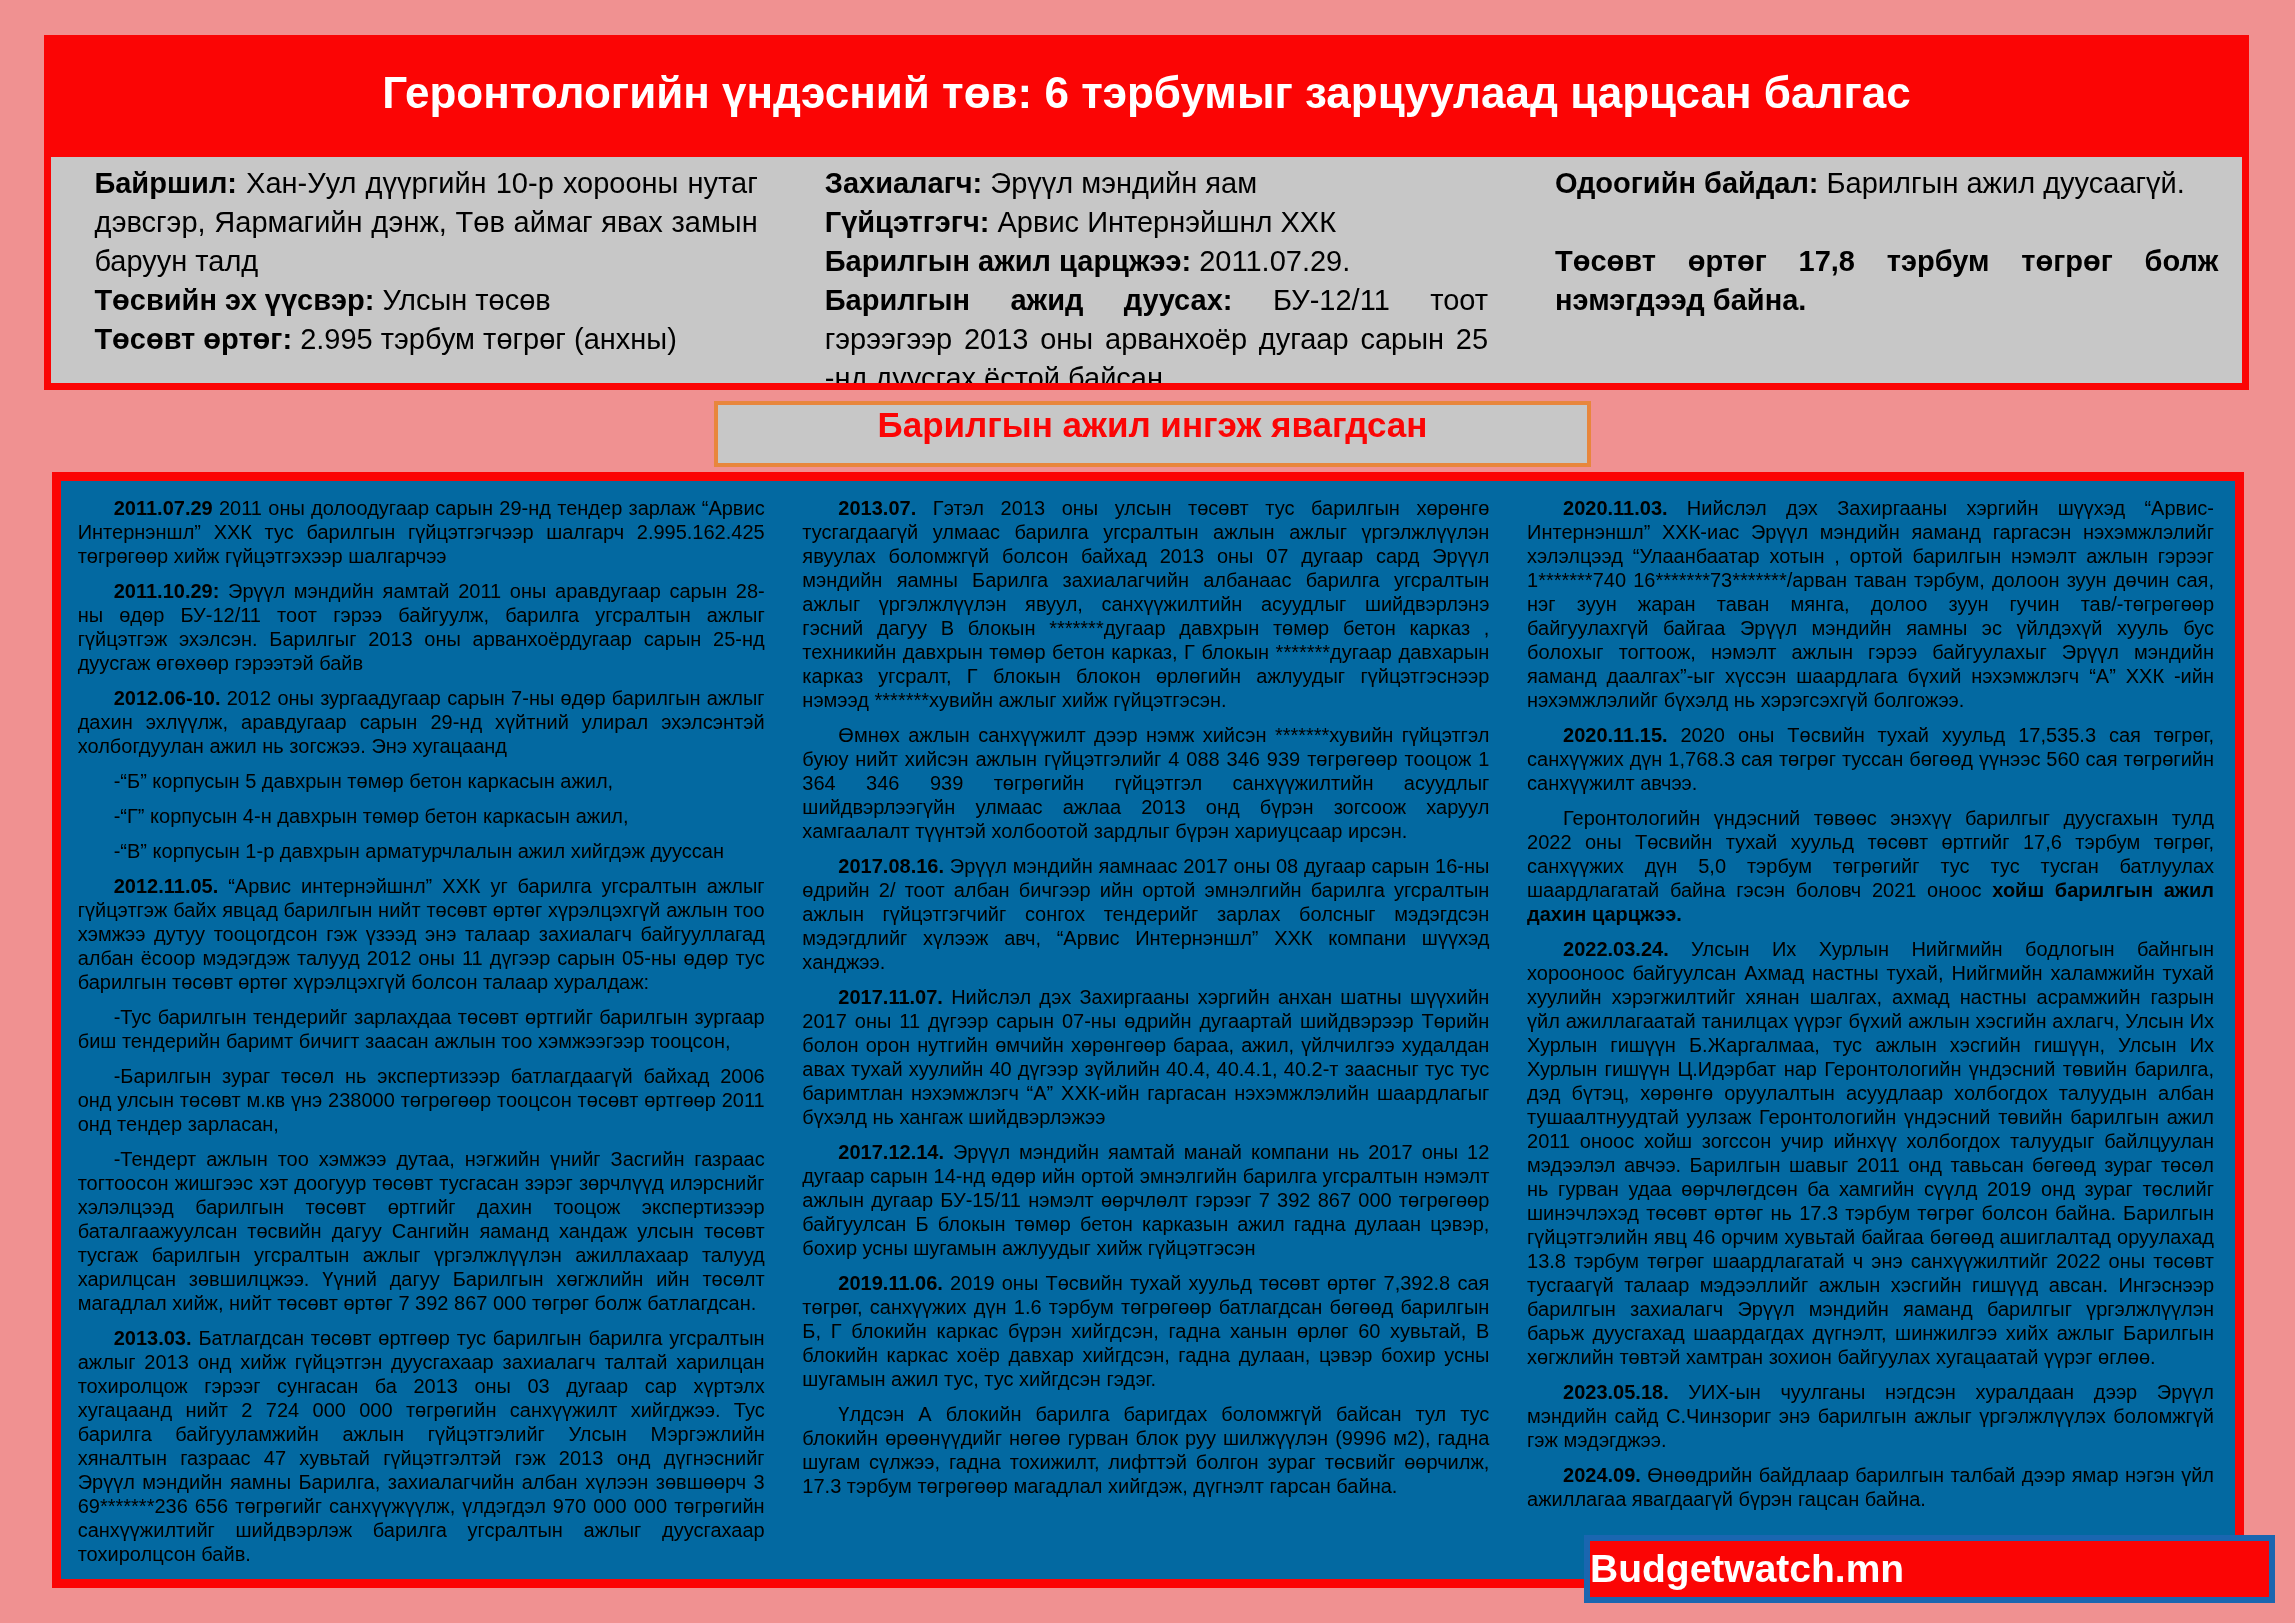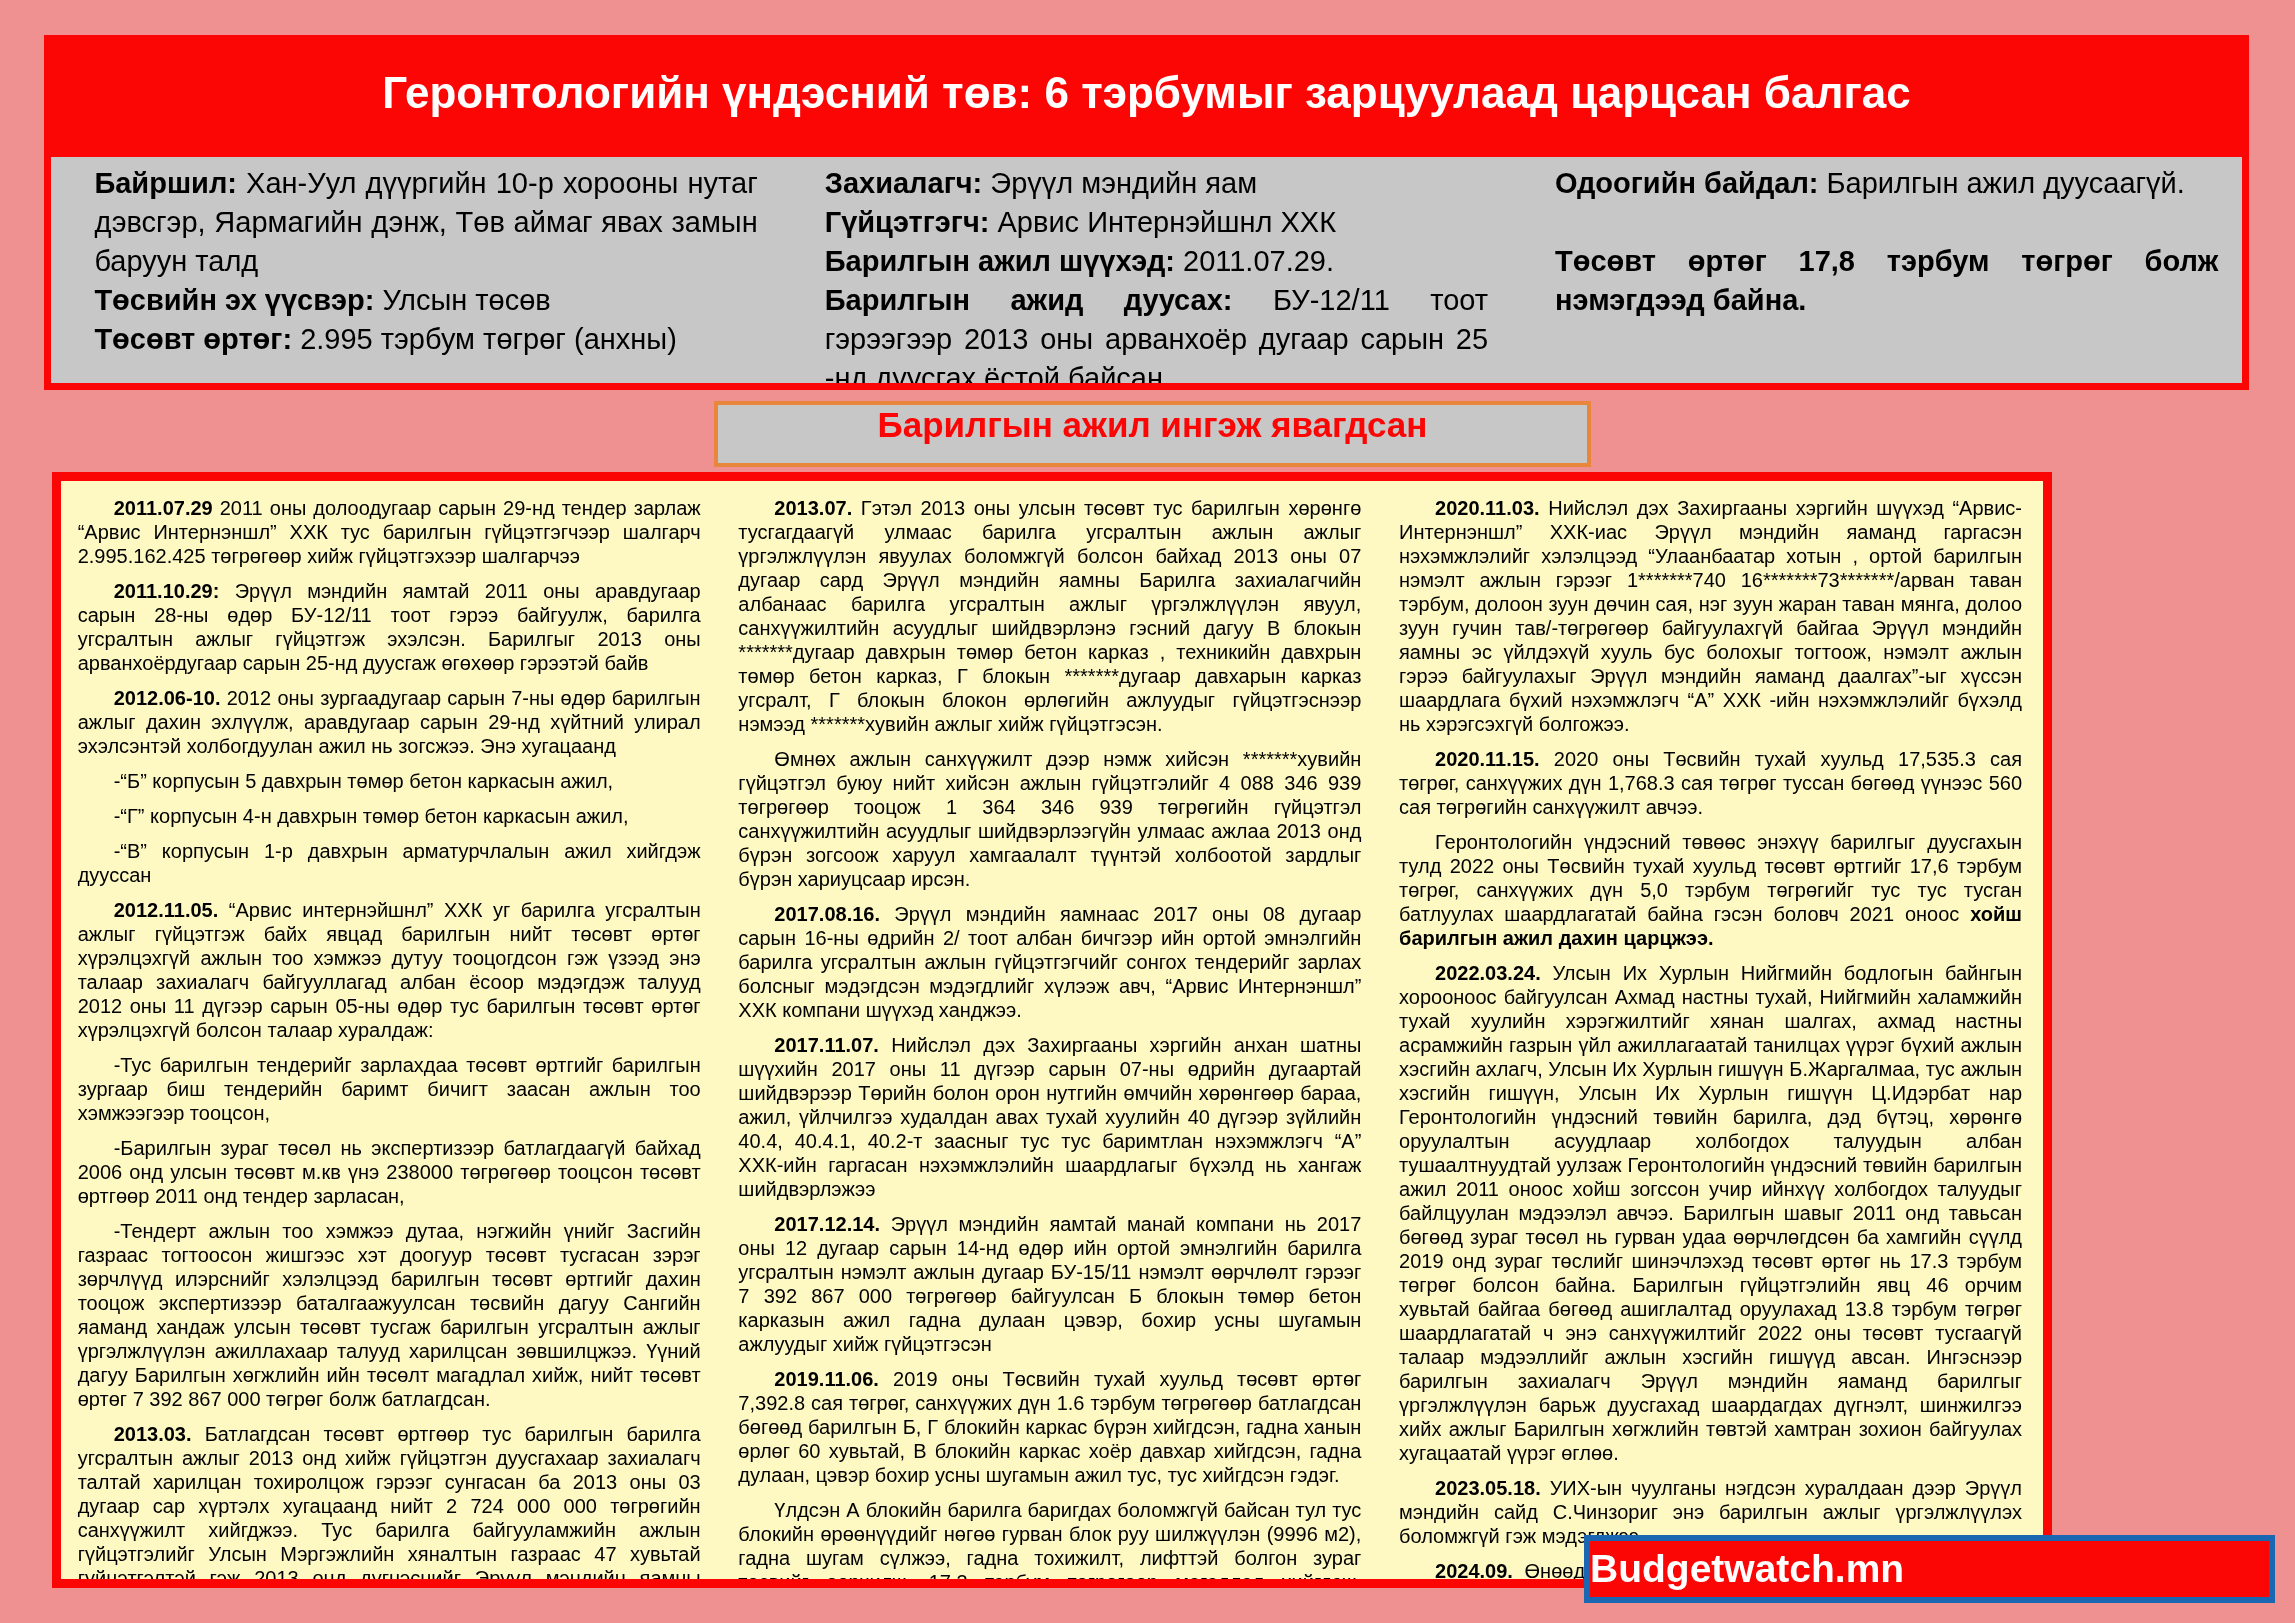--- a/index.html
+++ b/index.html
@@ -32,22 +32,22 @@
   .info-line.all-bold{font-weight:bold;}
   .info-line.gap-above{margin-top:39px;}
   .section-banner{
     position:absolute;left:714px;top:401px;width:877px;height:66px;
     background:var(--gray,#C7C7C7);
     border:4.9px solid var(--orange,#E8863C);box-sizing:border-box;
     display:flex;justify-content:center;
     color:var(--red,#FB0505);font-weight:bold;font-size:35px;
   }
   .main-box{
-    position:absolute;left:52px;top:472px;width:2000px;height:1116px;
-    background:#fef9c3;
+    position:absolute;left:52px;top:472px;width:2192px;height:1116px;
+    background:#0369a1;
     border:9px solid var(--red,#FB0505);box-sizing:border-box;
     display:flex;
   }
   .timeline-col{
     flex:1 1 0;padding:15.3px 21px 7px 16.7px;
     font-size:20px;line-height:24px;text-align:justify;
     overflow:hidden;
   }
   .entry{margin:0 0 11px 0;text-indent:36px;}
   .entry b{font-weight:bold;}
@@ -68,21 +68,21 @@
 
 <div class="info-box">
   <div class="info-col">
       <p class="info-line"><b class="info-label">Байршил: </b>Хан-Уул дүүргийн 10-р хорооны нутаг дэвсгэр, Яармагийн дэнж, Төв аймаг явах замын баруун талд</p>
       <p class="info-line"><b class="info-label">Төсвийн эх үүсвэр: </b>Улсын төсөв</p>
       <p class="info-line"><b class="info-label">Төсөвт өртөг: </b>2.995 тэрбум төгрөг (анхны)</p>
     </div>
   <div class="info-col">
       <p class="info-line"><b class="info-label">Захиалагч: </b>Эрүүл мэндийн яам</p>
       <p class="info-line"><b class="info-label">Гүйцэтгэгч: </b>Арвис Интернэйшнл ХХК</p>
-      <p class="info-line"><b class="info-label">Барилгын ажил шүүхэд: </b>2011.07.29.</p>
+      <p class="info-line"><b class="info-label">Барилгын ажил царцжээ: </b>2011.07.29.</p>
       <p class="info-line"><b class="info-label">Барилгын ажид дуусах: </b>БУ-12/11 тоот гэрээгээр 2013 оны арванхоёр дугаар сарын 25 -нд дуусгах ёстой байсан</p>
     </div>
   <div class="info-col">
       <p class="info-line"><b class="info-label">Одоогийн байдал: </b>Барилгын ажил дуусаагүй.</p>
       <p class="info-line all-bold gap-above">Төсөвт өртөг 17,8 тэрбум төгрөг болж нэмэгдээд байна.</p>
     </div>
 </div>
 
 <div class="section-banner">
   <span>Барилгын ажил ингэж явагдсан</span>

